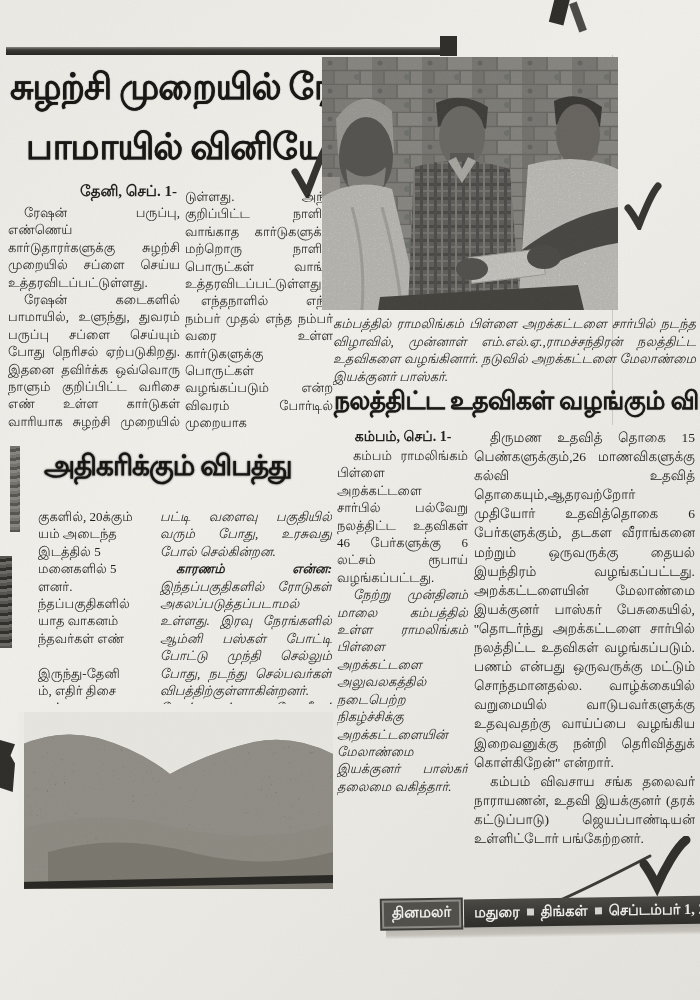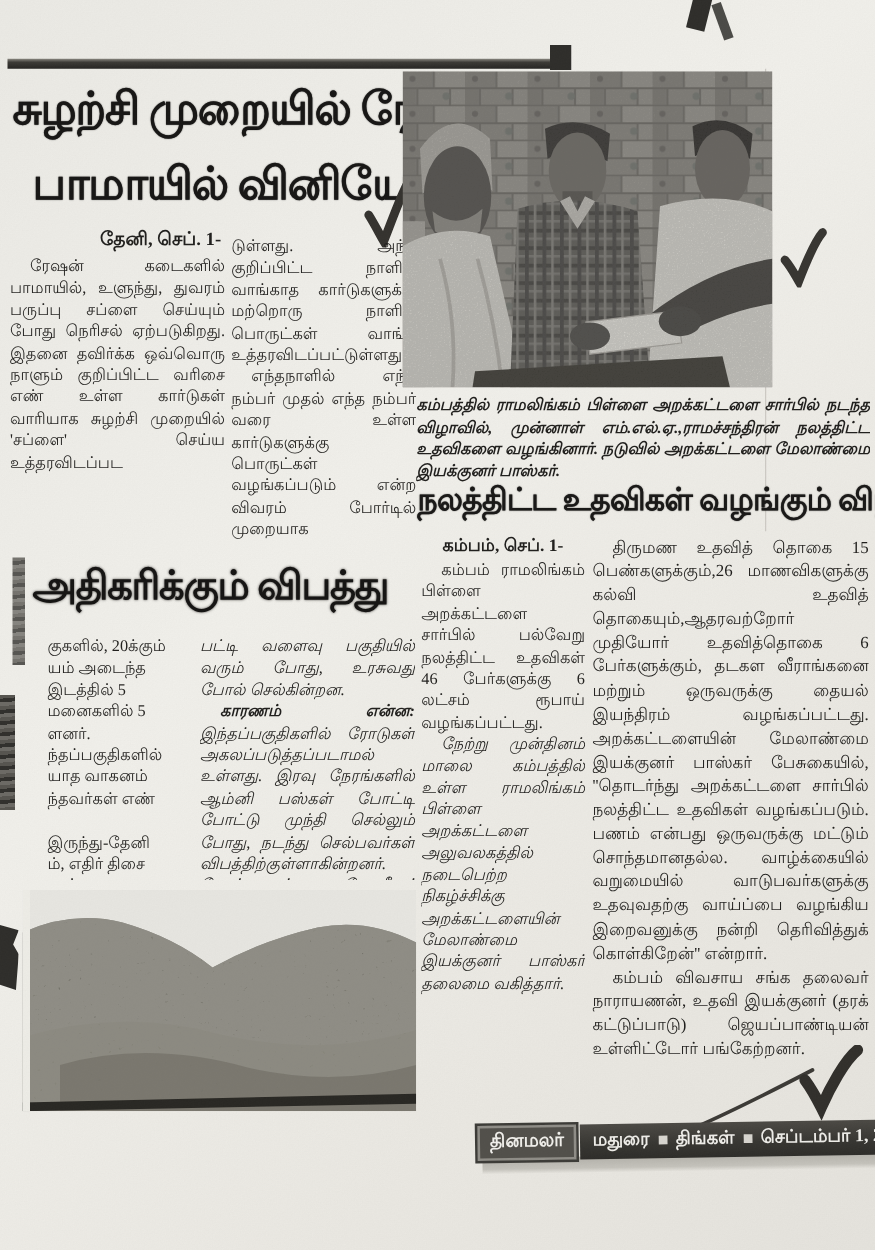--- a/index.html
+++ b/index.html
@@ -4,29 +4,29 @@
 <style>
   html,body{margin:0;padding:0;background:#c8c7c2;}
   .page{position:relative;width:700px;height:1000px;overflow:hidden;
         background:linear-gradient(135deg,#edece7 0%,#f3f2ed 40%,#eceae4 75%,#e7e5df 100%);
         font-family:"Liberation Serif","DejaVu Serif",serif;color:#1d1c1a;}
   .abs{position:absolute;}
   .headline1{font-size:36px;font-weight:bold;letter-spacing:-1px;text-align:center;
              color:#141312;text-shadow:0 0 1px #2a2927;white-space:nowrap;}
   .headline2{font-size:25px;font-weight:bold;letter-spacing:-0.5px;color:#161514;
              text-shadow:0 0 1px #2a2927;white-space:nowrap;}
-  .headline3{font-size:32px;font-weight:bold;letter-spacing:-1px;color:#121110;
-             text-shadow:0 0 2px #33312e;white-space:nowrap;}
+  .headline3{font-size:28px;font-weight:bold;letter-spacing:-1px;color:#121110;
+             text-shadow:0 0 2px #33312e;white-space:nowrap;margin-left:18px;}
   .dateline{font-size:14px;font-weight:bold;}
   .col{font-size:13px;line-height:17.4px;text-align:justify;overflow:hidden;}
   .col2big{font-size:13.5px;line-height:19.1px;}
   .para{margin:0;text-indent:16px;}
   .para-flush{margin:0;text-indent:0;}
   .ital{font-style:italic;}
-  .caption{font-size:13px;font-weight:bold;font-style:italic;line-height:17.5px;
+  .caption{font-size:13px;font-weight:normal;font-style:italic;line-height:17.5px;
            text-align:justify;overflow:hidden;}
   .prelines{white-space:pre-line;text-align:left;}
   .topband{background:linear-gradient(180deg,#8a8881 0%,#3a3834 35%,#232220 100%);}
   .darkmark{background:#2c2b28;}
   .photoframe{overflow:hidden;}
   .footer-wrap{display:flex;align-items:stretch;transform:rotate(-0.9deg);}
   .footer-brand{background:#504e49;border:2px solid #8f8d87;outline:2px solid #3a3935;
                 color:#f3f2ee;font-weight:bold;font-size:15px;padding:2px 8px 3px 8px;
                 white-space:nowrap;}
   .footer-main{background:linear-gradient(180deg,#4a4843 0%,#34332f 60%,#2b2a27 100%);
@@ -54,20 +54,21 @@
   <div class="abs headline1" style="left:10px;top:66px;width:322px;">சுழற்சி முறையில் ரேஷன்</div>
   <div class="abs headline1" style="left:26px;top:126px;width:306px;">பாமாயில் வினியோகம்</div>
 
   <svg class="abs" style="left:288px;top:140px;" width="42" height="58" viewBox="0 0 42 58">
     <path d="M7,32 C12,40 16,48 19,53 C25,38 33,15 39,5" fill="none" stroke="#32302c" stroke-width="7" stroke-linecap="round"></path>
   </svg>
 
   <div class="abs dateline" style="left:12px;top:183px;width:165px;text-align:right;font-size:15px;">தேனி, செப். 1-</div>
 
   <div class="abs col" style="left:8px;top:204px;width:172px;height:228px;">
+    <p class="para">ரேஷன் பருப்பு, எண்ணெய் கார்டுதாரர்களுக்கு சுழற்சி முறையில் சப்ளை செய்ய உத்தரவிடப்பட்டுள்ளது.</p>
     <p class="para">ரேஷன் கடைகளில் பாமாயில், உளுந்து, துவரம் பருப்பு சப்ளை செய்யும் போது நெரிசல் ஏற்படுகிறது. இதனை தவிர்க்க ஒவ்வொரு நாளும் குறிப்பிட்ட வரிசை எண் உள்ள கார்டுகள் வாரியாக சுழற்சி முறையில் 'சப்ளை' செய்ய உத்தரவிடப்பட</p>
   </div>
   <div class="abs col" style="left:185px;top:188px;width:148px;height:244px;">
     <p class="para-flush">டுள்ளது. அந்த குறிப்பிட்ட நாளில் வாங்காத கார்டுகளுக்கு மற்றொரு நாளில் பொருட்கள் வாங்க உத்தரவிடப்பட்டுள்ளது.</p>
     <p class="para">எந்தநாளில் எந்த நம்பர் முதல் எந்த நம்பர் வரை உள்ள கார்டுகளுக்கு பொருட்கள் வழங்கப்படும் என்ற விவரம் போர்டில் முறையாக அறிவிக்கப்பட வேண்டும்எனவும் ரேஷன் கடைகளுக்கு, இணைப் பதிவாளர் அலுவலகம் உத்தரவிட்டுள்ளது.</p>
   </div>
 
   <div class="abs photoframe" style="left:322px;top:57px;width:296px;height:253px;">
     <svg width="296" height="253" viewBox="0 0 296 253">
       <defs>
@@ -124,21 +125,21 @@
     </svg>
   </div>
 
   <svg class="abs" style="left:622px;top:182px;" width="40" height="48" viewBox="0 0 40 48">
     <path d="M6,26 C11,32 14,38 17,43 C22,30 30,11 36,4" fill="none" stroke="#35332f" stroke-width="7" stroke-linecap="round"></path>
   </svg>
 
   <div class="abs caption" style="left:333px;top:315px;width:363px;height:72px;">கம்பத்தில் ராமலிங்கம் பிள்ளை அறக்கட்டளை சார்பில் நடந்த விழாவில், முன்னாள் எம்.எல்.ஏ.,ராமச்சந்திரன் நலத்திட்ட உதவிகளை வழங்கினார். நடுவில் அறக்கட்டளை மேலாண்மை இயக்குனர் பாஸ்கர்.</div>
 
   <div class="abs headline2" style="left:334px;top:387px;width:362px;">நலத்திட்ட உதவிகள் வழங்கும் விழா</div>
-  <div class="abs dateline" style="left:354px;top:429px;width:150px;">கம்பம், செப். 1-</div>
+  <div class="abs dateline" style="left:328px;top:429px;width:150px;text-align:center;">கம்பம், செப். 1-</div>
 
   <div class="abs col" style="left:337px;top:447px;width:131px;height:456px;">
     <p class="para">கம்பம் ராமலிங்கம் பிள்ளை அறக்கட்டளை சார்பில் பல்வேறு நலத்திட்ட உதவிகள் 46 பேர்களுக்கு 6 லட்சம் ரூபாய் வழங்கப்பட்டது.</p>
     <p class="para ital">நேற்று முன்தினம் மாலை கம்பத்தில் உள்ள ராமலிங்கம் பிள்ளை அறக்கட்டளை அலுவலகத்தில் நடைபெற்ற நிகழ்ச்சிக்கு அறக்கட்டளையின் மேலாண்மை இயக்குனர் பாஸ்கர் தலைமை வகித்தார்.</p>
 
   </div>
   <div class="abs col col2big" style="left:474px;top:428px;width:221px;height:478px;">
     <p class="para">திருமண உதவித் தொகை 15 பெண்களுக்கும்,26 மாணவிகளுக்கு கல்வி உதவித் தொகையும்,ஆதரவற்றோர் முதியோர் உதவித்தொகை 6 பேர்களுக்கும், தடகள வீராங்கனை மற்றும் ஒருவருக்கு தையல் இயந்திரம் வழங்கப்பட்டது. அறக்கட்டளையின் மேலாண்மை இயக்குனர் பாஸ்கர் பேசுகையில், ''தொடர்ந்து அறக்கட்டளை சார்பில் நலத்திட்ட உதவிகள் வழங்கப்படும். பணம் என்பது ஒருவருக்கு மட்டும் சொந்தமானதல்ல. வாழ்க்கையில் வறுமையில் வாடுபவர்களுக்கு உதவுவதற்கு வாய்ப்பை வழங்கிய இறைவனுக்கு நன்றி தெரிவித்துக் கொள்கிறேன்'' என்றார்.</p>
     <p class="para">கம்பம் விவசாய சங்க தலைவர் நாராயணன், உதவி இயக்குனர் (தரக் கட்டுப்பாடு) ஜெயப்பாண்டியன் உள்ளிட்டோர் பங்கேற்றனர்.</p>
   </div>

